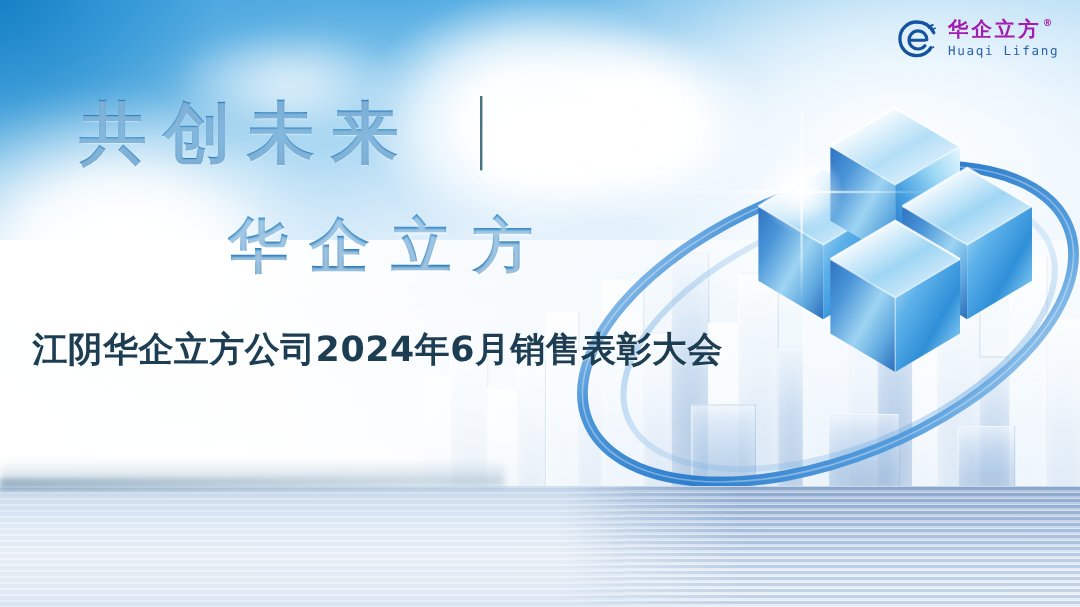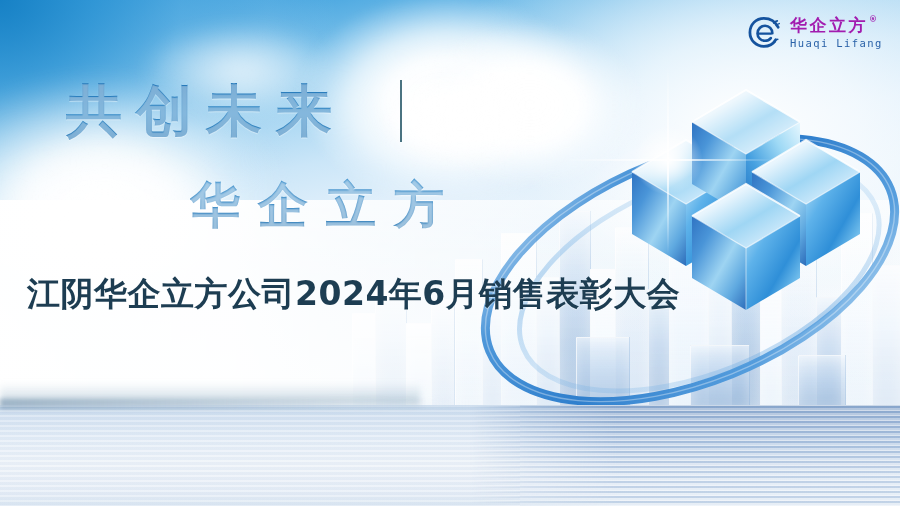--- a/index.html
+++ b/index.html
@@ -266,21 +266,21 @@
     color:#2f86c6;
     background:linear-gradient(180deg,#3a91cf 0%,#2b7ebe 55%,#2272ae 100%);
     -webkit-background-clip:text;background-clip:text;
     -webkit-text-fill-color:transparent;
     text-shadow:0 1px 2px rgba(255,255,255,.55);
     white-space:nowrap;
   }
   .subtitle{
     position:absolute;left:27px;top:272px;
     font-family:"DejaVu Sans","Liberation Sans",sans-serif;
-    font-size:33px;font-weight:700;letter-spacing:.5px;
+    font-size:29px;font-weight:700;letter-spacing:.5px;
     color:#1d3d52;
     white-space:nowrap;
     text-shadow:0 1px 1px rgba(255,255,255,.50);
   }
 
   
   .logo{
     position:absolute;left:748px;top:16px;
     display:flex;align-items:center;gap:8px;
   }

